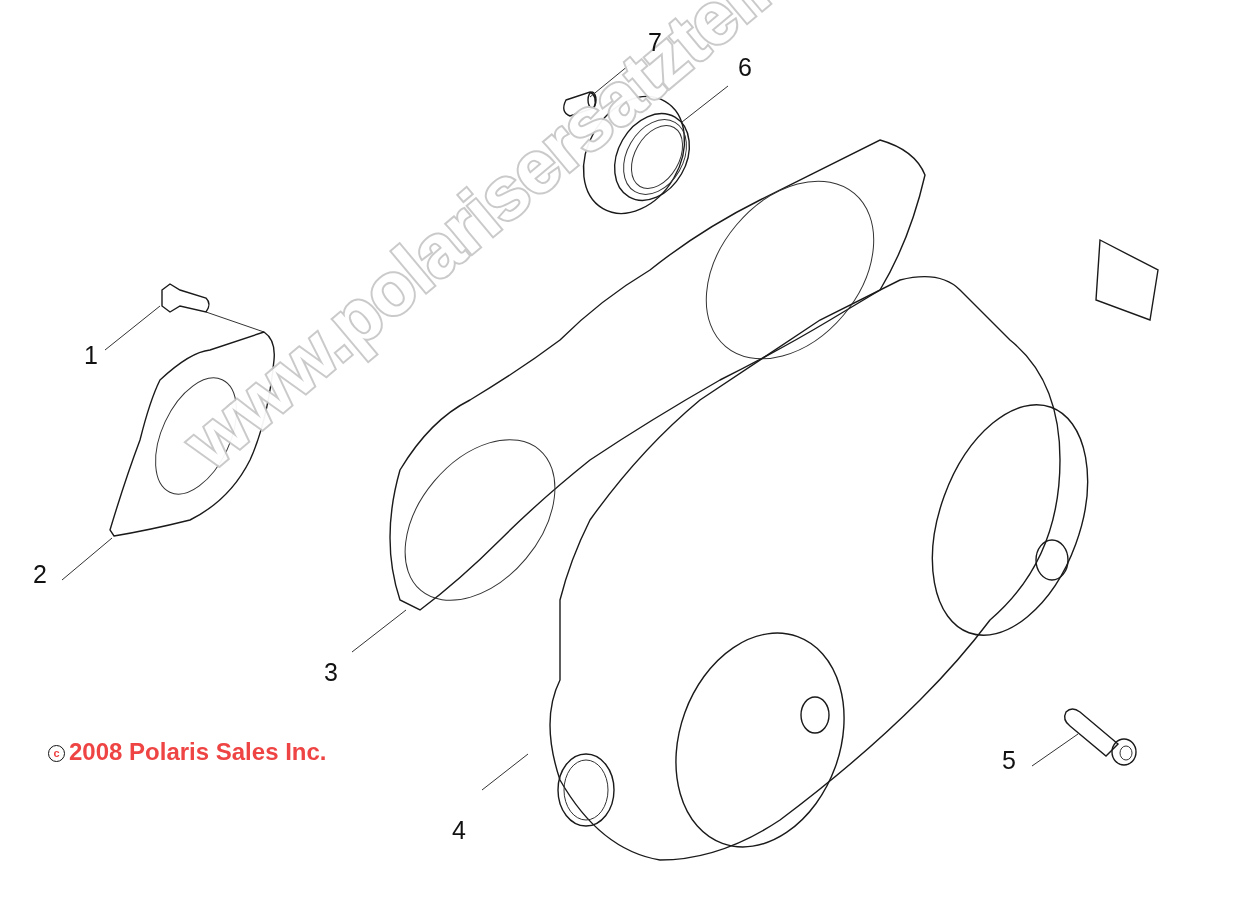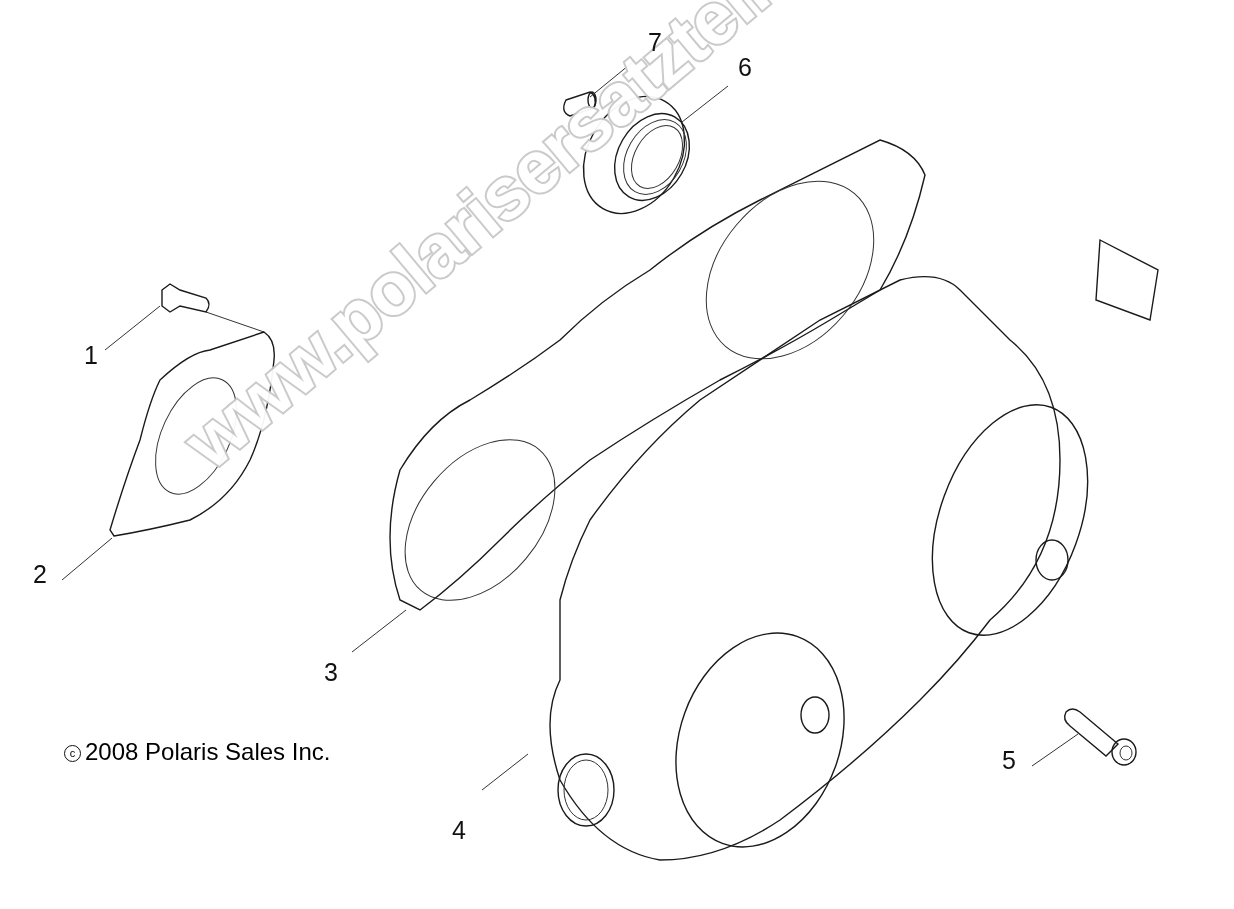--- a/index.html
+++ b/index.html
@@ -1,22 +1,22 @@
 <!DOCTYPE html>
 <html><head>
   <meta charset="utf-8">
   <style>
     html, body { margin: 0; padding: 0; background: #ffffff; }
     body { width: 1234px; height: 909px; position: relative; overflow: hidden;
            font-family: "Liberation Sans", sans-serif; }
     #diagram { position: absolute; left: 0; top: 0; width: 1234px; height: 909px; }
     .callout { position: absolute; font-size: 25px; color: #111; line-height: 1;
                font-family: "Liberation Sans", sans-serif; }
-    .copyright { position: absolute; left: 64px; top: 738px; font-size: 24px; color: #000000;
-                 font-family: "Liberation Sans", sans-serif; white-space: nowrap; }
+    .copyright { position: absolute; left: 48px; top: 738px; font-size: 24px; color: #ef4444;
+                 font-family: "Liberation Sans", sans-serif; white-space: nowrap; font-weight: bold; }
     .copyright .c-mark { display: inline-block; width: 15px; height: 15px; border: 1.5px solid #111;
                  border-radius: 50%; font-size: 11px; line-height: 15px; text-align: center;
                  vertical-align: 3px; margin-right: 4px; }
     .watermark { position: absolute; left: 168px; top: 420px; font-size: 74px; font-weight: bold;
                  color: #ffffff; -webkit-text-stroke: 4px #c8c8c8; paint-order: stroke fill;
                  transform: rotate(-40deg); transform-origin: left top; white-space: nowrap;
                  letter-spacing: -1px; pointer-events: none; opacity: 0.95;
                  font-family: "Liberation Sans", sans-serif; }
     .part { fill: none; stroke: #1a1a1a; stroke-width: 1.4; }
     .thin { fill: none; stroke: #333; stroke-width: 1; }

